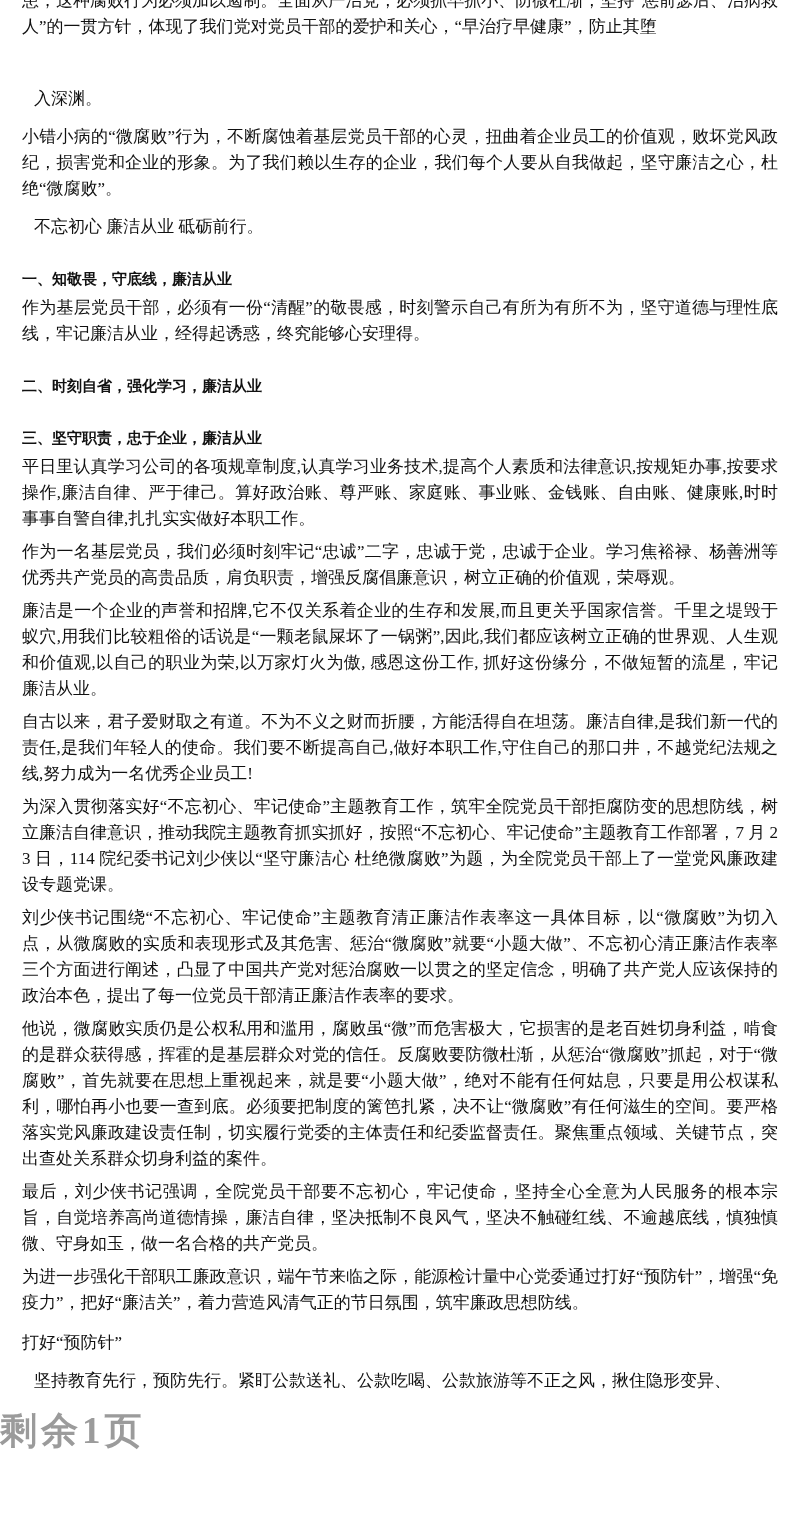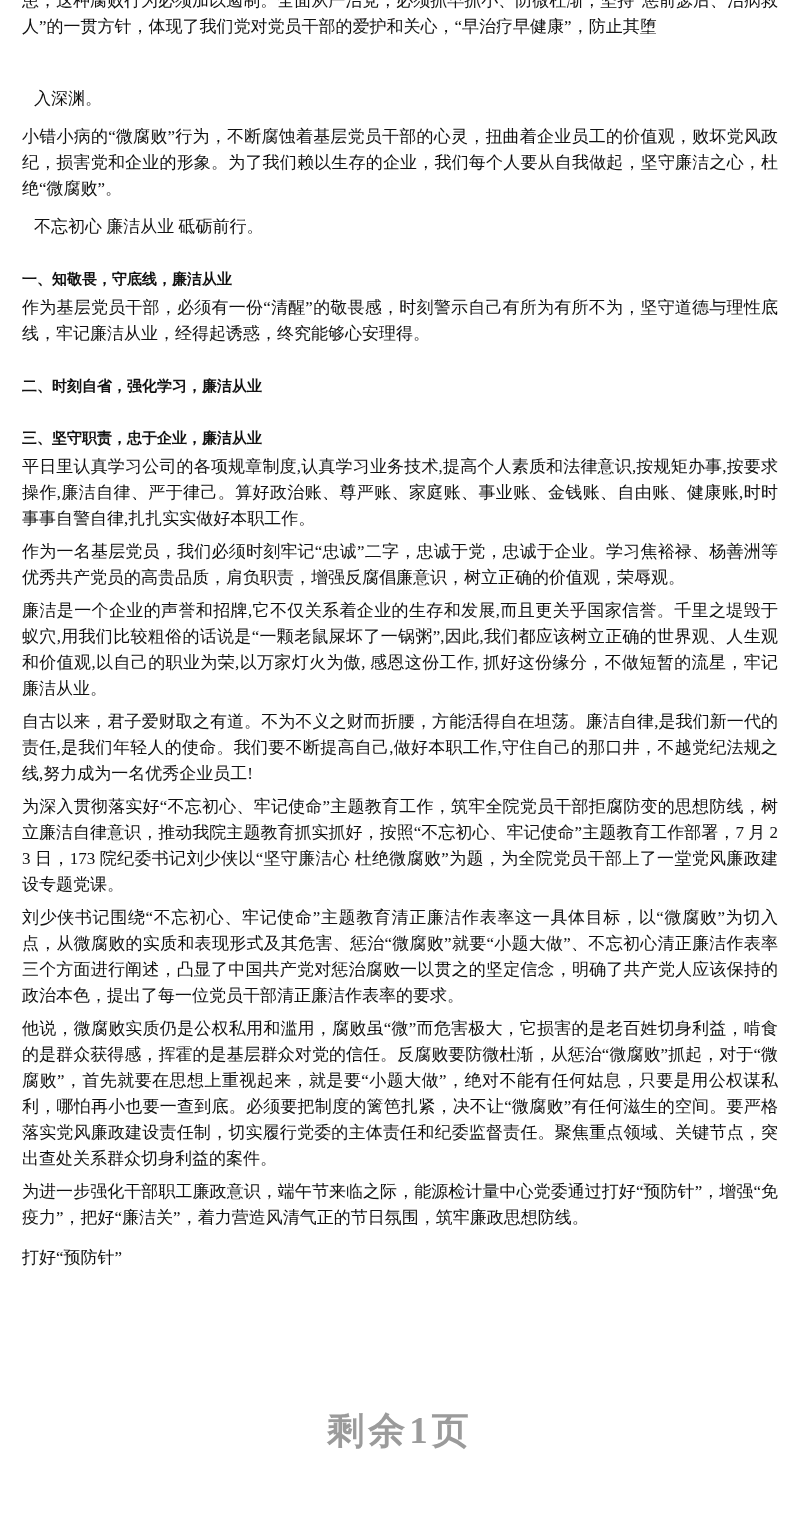--- a/index.html
+++ b/index.html
@@ -73,30 +73,32 @@
       <p class="block heading">三、坚守职责，忠于企业，廉洁从业</p>
 
       <p class="block body">平日里认真学习公司的各项规章制度,认真学习业务技术,提高个人素质和法律意识,按规矩办事,按要求操作,廉洁自律、严于律己。算好政治账、尊严账、家庭账、事业账、金钱账、自由账、健康账,时时事事自警自律,扎扎实实做好本职工作。</p>
 
       <p class="block body">作为一名基层党员，我们必须时刻牢记“忠诚”二字，忠诚于党，忠诚于企业。学习焦裕禄、杨善洲等优秀共产党员的高贵品质，肩负职责，增强反腐倡廉意识，树立正确的价值观，荣辱观。</p>
 
       <p class="block body">廉洁是一个企业的声誉和招牌,它不仅关系着企业的生存和发展,而且更关乎国家信誉。千里之堤毁于蚁穴,用我们比较粗俗的话说是“一颗老鼠屎坏了一锅粥”,因此,我们都应该树立正确的世界观、人生观和价值观,以自己的职业为荣,以万家灯火为傲, 感恩这份工作, 抓好这份缘分，不做短暂的流星，牢记廉洁从业。</p>
 
       <p class="block body">自古以来，君子爱财取之有道。不为不义之财而折腰，方能活得自在坦荡。廉洁自律,是我们新一代的责任,是我们年轻人的使命。我们要不断提高自己,做好本职工作,守住自己的那口井，不越党纪法规之线,努力成为一名优秀企业员工!</p>
 
-      <p class="block body">为深入贯彻落实好“不忘初心、牢记使命”主题教育工作，筑牢全院党员干部拒腐防变的思想防线，树立廉洁自律意识，推动我院主题教育抓实抓好，按照“不忘初心、牢记使命”主题教育工作部署，7 月 23 日，173 院纪委书记刘少侠以“坚守廉洁心 杜绝微腐败”为题，为全院党员干部上了一堂党风廉政建设专题党课。</p>
+      <p class="block body">为深入贯彻落实好“不忘初心、牢记使命”主题教育工作，筑牢全院党员干部拒腐防变的思想防线，树立廉洁自律意识，推动我院主题教育抓实抓好，按照“不忘初心、牢记使命”主题教育工作部署，7 月 23 日，114 院纪委书记刘少侠以“坚守廉洁心 杜绝微腐败”为题，为全院党员干部上了一堂党风廉政建设专题党课。</p>
 
       <p class="block body">刘少侠书记围绕“不忘初心、牢记使命”主题教育清正廉洁作表率这一具体目标，以“微腐败”为切入点，从微腐败的实质和表现形式及其危害、惩治“微腐败”就要“小题大做”、不忘初心清正廉洁作表率三个方面进行阐述，凸显了中国共产党对惩治腐败一以贯之的坚定信念，明确了共产党人应该保持的政治本色，提出了每一位党员干部清正廉洁作表率的要求。</p>
 
       <p class="block body">他说，微腐败实质仍是公权私用和滥用，腐败虽“微”而危害极大，它损害的是老百姓切身利益，啃食的是群众获得感，挥霍的是基层群众对党的信任。反腐败要防微杜渐，从惩治“微腐败”抓起，对于“微腐败”，首先就要在思想上重视起来，就是要“小题大做”，绝对不能有任何姑息，只要是用公权谋私利，哪怕再小也要一查到底。必须要把制度的篱笆扎紧，决不让“微腐败”有任何滋生的空间。要严格落实党风廉政建设责任制，切实履行党委的主体责任和纪委监督责任。聚焦重点领域、关键节点，突出查处关系群众切身利益的案件。</p>
 
+      <p class="block body">最后，刘少侠书记强调，全院党员干部要不忘初心，牢记使命，坚持全心全意为人民服务的根本宗旨，自觉培养高尚道德情操，廉洁自律，坚决抵制不良风气，坚决不触碰红线、不逾越底线，慎独慎微、守身如玉，做一名合格的共产党员。</p>
 
       <p class="block body">为进一步强化干部职工廉政意识，端午节来临之际，能源检计量中心党委通过打好“预防针”，增强“免疫力”，把好“廉洁关”，着力营造风清气正的节日氛围，筑牢廉政思想防线。</p>
 
       <p class="block subhead">打好“预防针”</p>
 
+      <p class="block line">坚持教育先行，预防先行。紧盯公款送礼、公款吃喝、公款旅游等不正之风，揪住隐形变异、</p>
     </div>
 
-  <div class="watermark" style="color: rgb(155, 155, 155);">
+  <div class="watermark" style="color: rgb(155, 155, 155); flex-direction: column;">
     <span>剩余1页</span>
   </div>
 
 </div>
 
 </body></html>

